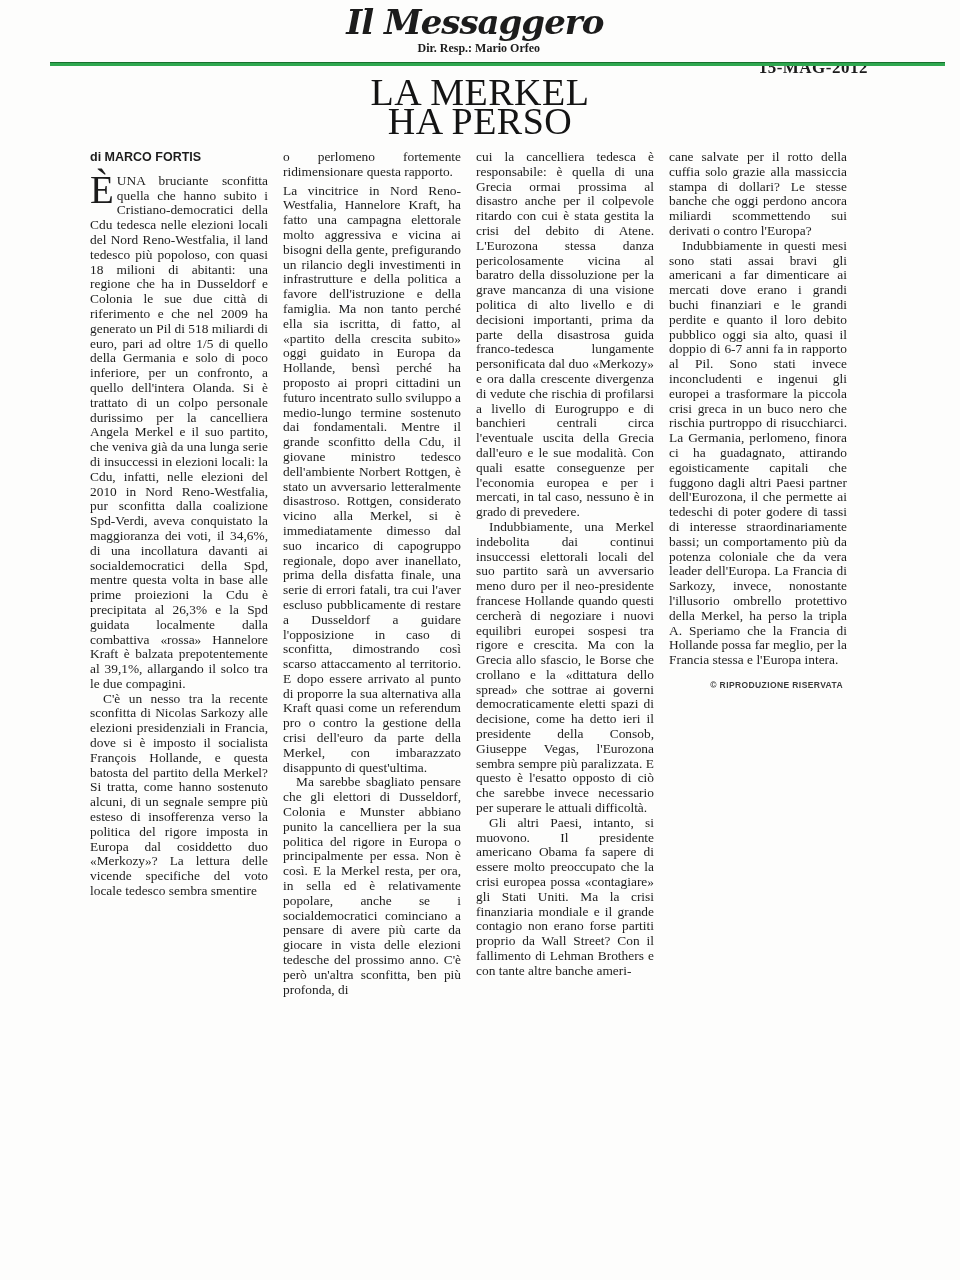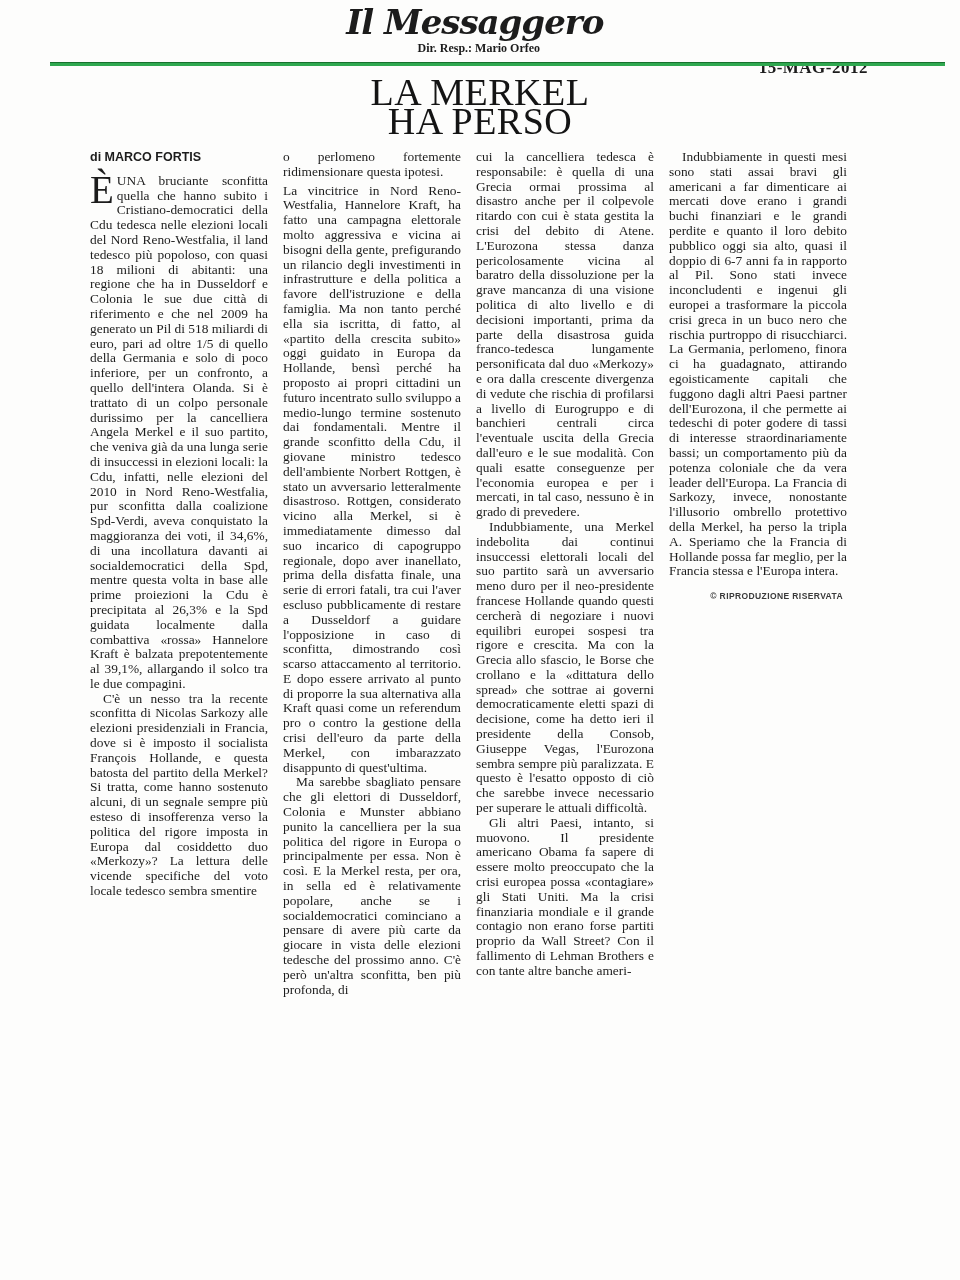--- a/index.html
+++ b/index.html
@@ -131,31 +131,32 @@
 
   <div class="article-body">
 
     <div class="col">
       <div class="byline">di MARCO FORTIS</div>
       <p><span class="dropcap">È</span><span>UNA bruciante sconfitta quella che hanno subito i Cristiano-democratici della Cdu tedesca nelle elezioni locali del Nord Reno-Westfalia, il land tedesco più popoloso, con quasi 18 milioni di abitanti: una regione che ha in Dusseldorf e Colonia le sue due città di riferimento e che nel 2009 ha generato un Pil di 518 miliardi di euro, pari ad oltre 1/5 di quello della Germania e solo di poco inferiore, per un confronto, a quello dell'intera Olanda. Si è trattato di un colpo personale durissimo per la cancelliera Angela Merkel e il suo partito, che veniva già da una lunga serie di insuccessi in elezioni locali: la Cdu, infatti, nelle elezioni del 2010 in Nord Reno-Westfalia, pur sconfitta dalla coalizione Spd-Verdi, aveva conquistato la maggioranza dei voti, il 34,6%, di una incollatura davanti ai socialdemocratici della Spd, mentre questa volta in base alle prime proiezioni la Cdu è precipitata al 26,3% e la Spd guidata localmente dalla combattiva «rossa» Hannelore Kraft è balzata prepotentemente al 39,1%, allargando il solco tra le due compagini.</span></p>
       <p class="indent">C'è un nesso tra la recente sconfitta di Nicolas Sarkozy alle elezioni presidenziali in Francia, dove si è imposto il socialista François Hollande, e questa batosta del partito della Merkel? Si tratta, come hanno sostenuto alcuni, di un segnale sempre più esteso di insofferenza verso la politica del rigore imposta in Europa dal cosiddetto duo «Merkozy»? La lettura delle vicende specifiche del voto locale tedesco sembra smentire</p>
     </div>
 
     <div class="col">
-      <p>o perlomeno fortemente ridimensionare questa ipotesi.</p>
+      <p>o perlomeno fortemente ridimensionare questa rapporto.</p>
       <p class="newpara">La vincitrice in Nord Reno-Westfalia, Hannelore Kraft, ha fatto una campagna elettorale molto aggressiva e vicina ai bisogni della gente, prefigurando un rilancio degli investimenti in infrastrutture e della politica a favore dell'istruzione e della famiglia. Ma non tanto perché ella sia iscritta, di fatto, al «partito della crescita subito» oggi guidato in Europa da Hollande, bensì perché ha proposto ai propri cittadini un futuro incentrato sullo sviluppo a medio-lungo termine sostenuto dai fondamentali. Mentre il grande sconfitto della Cdu, il giovane ministro tedesco dell'ambiente Norbert Rottgen, è stato un avversario letteralmente disastroso. Rottgen, considerato vicino alla Merkel, si è immediatamente dimesso dal suo incarico di capogruppo regionale, dopo aver inanellato, prima della disfatta finale, una serie di errori fatali, tra cui l'aver escluso pubblicamente di restare a Dusseldorf a guidare l'opposizione in caso di sconfitta, dimostrando così scarso attaccamento al territorio. E dopo essere arrivato al punto di proporre la sua alternativa alla Kraft quasi come un referendum pro o contro la gestione della crisi dell'euro da parte della Merkel, con imbarazzato disappunto di quest'ultima.</p>
       <p class="indent">Ma sarebbe sbagliato pensare che gli elettori di Dusseldorf, Colonia e Munster abbiano punito la cancelliera per la sua politica del rigore in Europa o principalmente per essa. Non è così. E la Merkel resta, per ora, in sella ed è relativamente popolare, anche se i socialdemocratici cominciano a pensare di avere più carte da giocare in vista delle elezioni tedesche del prossimo anno. C'è però un'altra sconfitta, ben più profonda, di</p>
     </div>
 
     <div class="col">
       <p>cui la cancelliera tedesca è responsabile: è quella di una Grecia ormai prossima al disastro anche per il colpevole ritardo con cui è stata gestita la crisi del debito di Atene. L'Eurozona stessa danza pericolosamente vicina al baratro della dissoluzione per la grave mancanza di una visione politica di alto livello e di decisioni importanti, prima da parte della disastrosa guida franco-tedesca lungamente personificata dal duo «Merkozy» e ora dalla crescente divergenza di vedute che rischia di profilarsi a livello di Eurogruppo e di banchieri centrali circa l'eventuale uscita della Grecia dall'euro e le sue modalità. Con quali esatte conseguenze per l'economia europea e per i mercati, in tal caso, nessuno è in grado di prevedere.</p>
       <p class="indent">Indubbiamente, una Merkel indebolita dai continui insuccessi elettorali locali del suo partito sarà un avversario meno duro per il neo-presidente francese Hollande quando questi cercherà di negoziare i nuovi equilibri europei sospesi tra rigore e crescita. Ma con la Grecia allo sfascio, le Borse che crollano e la «dittatura dello spread» che sottrae ai governi democraticamente eletti spazi di decisione, come ha detto ieri il presidente della Consob, Giuseppe Vegas, l'Eurozona sembra sempre più paralizzata. E questo è l'esatto opposto di ciò che sarebbe invece necessario per superare le attuali difficoltà.</p>
       <p class="indent">Gli altri Paesi, intanto, si muovono. Il presidente americano Obama fa sapere di essere molto preoccupato che la crisi europea possa «contagiare» gli Stati Uniti. Ma la crisi finanziaria mondiale e il grande contagio non erano forse partiti proprio da Wall Street? Con il fallimento di Lehman Brothers e con tante altre banche ameri-</p>
     </div>
 
     <div class="col">
+      <p>cane salvate per il rotto della cuffia solo grazie alla massiccia stampa di dollari? Le stesse banche che oggi perdono ancora miliardi scommettendo sui derivati o contro l'Europa?</p>
       <p class="indent">Indubbiamente in questi mesi sono stati assai bravi gli americani a far dimenticare ai mercati dove erano i grandi buchi finanziari e le grandi perdite e quanto il loro debito pubblico oggi sia alto, quasi il doppio di 6-7 anni fa in rapporto al Pil. Sono stati invece inconcludenti e ingenui gli europei a trasformare la piccola crisi greca in un buco nero che rischia purtroppo di risucchiarci. La Germania, perlomeno, finora ci ha guadagnato, attirando egoisticamente capitali che fuggono dagli altri Paesi partner dell'Eurozona, il che permette ai tedeschi di poter godere di tassi di interesse straordinariamente bassi; un comportamento più da potenza coloniale che da vera leader dell'Europa. La Francia di Sarkozy, invece, nonostante l'illusorio ombrello protettivo della Merkel, ha perso la tripla A. Speriamo che la Francia di Hollande possa far meglio, per la Francia stessa e l'Europa intera.</p>
       <div class="copyright">© RIPRODUZIONE RISERVATA</div>
     </div>
 
   </div>
 
 </div>
 
 </body></html>

